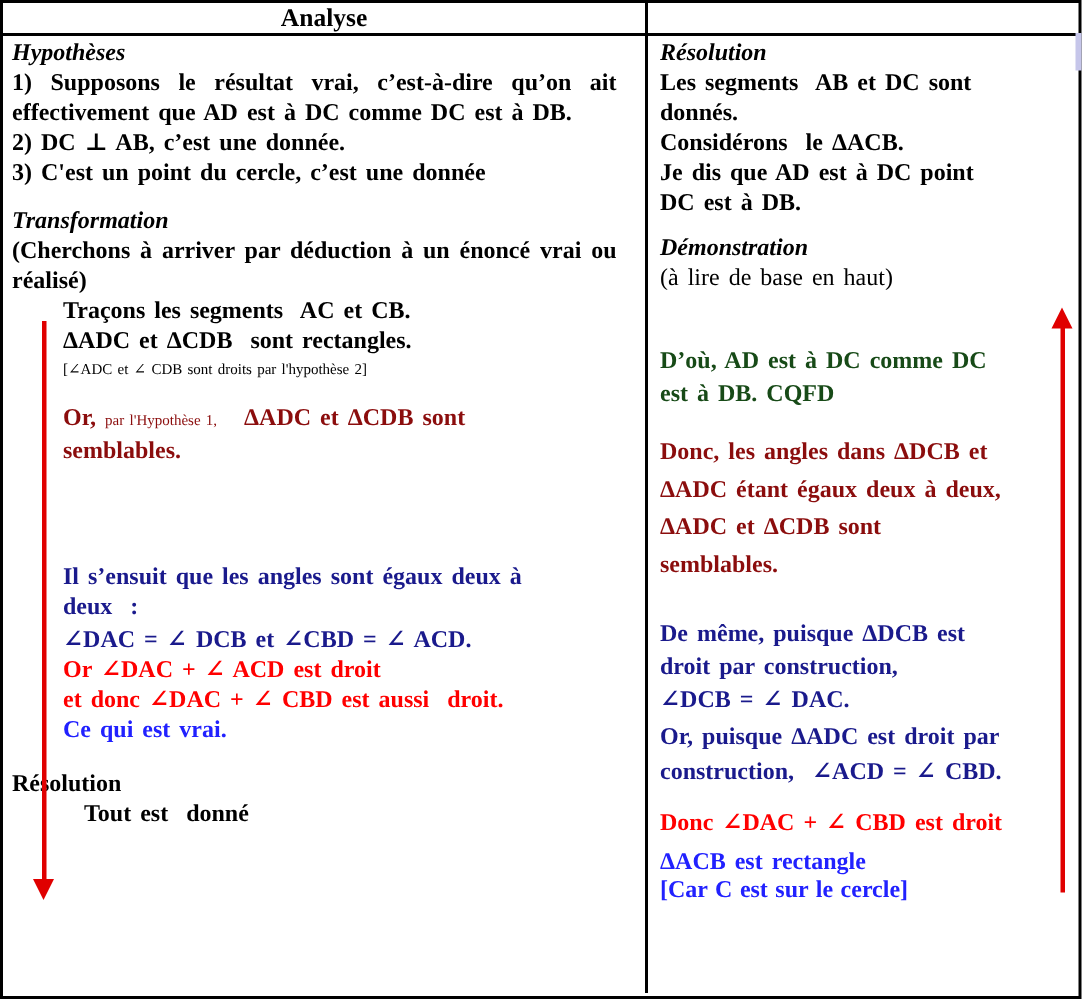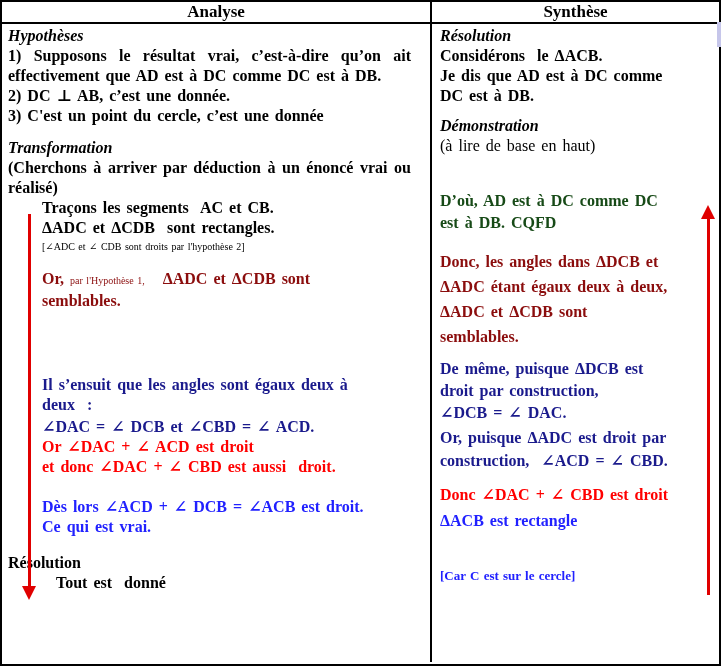--- a/index.html
+++ b/index.html
@@ -11,21 +11,21 @@
   .hcell{font-weight:bold;font-size:17px;line-height:20px;text-align:center;color:var(--text);}
   .hcell.left{width:430px;border-right:2px solid #000;box-sizing:border-box;}
   .hcell.right{flex:1;}
   .body-row{display:flex;height:638px;}
   .col{box-sizing:border-box;position:relative;}
   .col.analyse{width:430px;border-right:2px solid #000;padding:2px 19px 0 6px;}
   .col.synthese{flex:1;padding:2px 6px 0 8px;}
   p{margin:0;}
   .t{font-size:16px;font-weight:bold;line-height:20px;color:var(--text);word-spacing:2px;}
   .heading{font-style:italic;}
-  .small{font-size:13px;font-weight:bold;line-height:18px;word-spacing:1px;margin-top:36px;}
+  .small{font-size:16px;font-weight:bold;line-height:18px;word-spacing:1px;}
   .note{font-size:10px;font-weight:normal;line-height:18px;word-spacing:1px;}
   .regular{font-weight:normal;}
   .justify{text-align:justify;}
   .prelines{white-space:pre-line;}
   .indent{margin-left:34px;}
   .maroon{color:var(--maroon);}
   .navy{color:var(--navy);}
   .red{color:var(--red);}
   .blue{color:var(--blue);}
   .green{color:var(--green);}
@@ -46,61 +46,61 @@
   .arrow-up .head{top:0;border-left:7px solid transparent;border-right:7px solid transparent;border-bottom:14px solid var(--arrow);}
   .scroll-fragment{position:absolute;left:717px;top:22px;width:4px;height:25px;
                    background:var(--scrollbar);z-index:5;}
 </style>
 </head>
 <body>
 
 <div class="table">
   <div class="header-row">
     <div class="hcell left">Analyse</div>
-    <div class="hcell right">Synthèse</div>
   </div>
   <div class="body-row">
 
     <div class="col analyse">
       <p class="t heading">Hypothèses</p>
       <p class="t justify">1) Supposons le résultat vrai, c’est-à-dire qu’on ait effectivement que AD est à DC comme DC est à DB.</p>
       <p class="t">2) DC ⊥ AB, c’est une donnée.</p>
       <p class="t">3) C'est un point du cercle, c’est une donnée</p>
       <p class="t heading" style="margin-top:12px">Transformation</p>
       <p class="t justify">(Cherchons à arriver par déduction à un énoncé vrai ou réalisé)</p>
       <p class="t indent">Traçons les segments&nbsp; AC et CB.</p>
       <p class="t indent">ΔADC et ΔCDB&nbsp; sont rectangles.</p>
       <p class="note indent">[∠ADC et ∠ CDB sont droits par l'hypothèse 2]</p>
       <p class="t maroon indent lh21" style="margin-top:12px"><span>Or,</span> <span class="note">par l'Hypothèse 1,</span><span class="prelines">&nbsp;&nbsp; ΔADC et ΔCDB sont
 semblables.</span></p>
       <p class="t navy indent prelines" style="margin-top:64px">Il s’ensuit que les angles sont égaux deux à
 deux&nbsp; :</p>
       <p class="t navy indent" style="margin-top:2px">∠DAC = ∠ DCB et ∠CBD = ∠ ACD.</p>
       <p class="t red indent" style="">Or ∠DAC + ∠ ACD est droit</p>
       <p class="t red indent">et donc ∠DAC + ∠ CBD est aussi&nbsp; droit.</p>
-      <p class="t blue indent" style="margin-top:20px">Dès lors ∠ACD + ∠ DCB = ∠ACB est droit.</p>
       <p class="t blue indent">Ce qui est vrai.</p>
       <p class="t" style="margin-top:16px">Résolution</p>
       <p class="t" style="margin-left:48px">Tout est&nbsp; donné</p>
     </div>
 
     <div class="col synthese">
       <p class="t heading">Résolution</p>
+      <p class="t prelines">Les segments&nbsp; AB et DC sont
+donnés.</p>
       <p class="t">Considérons&nbsp; le ΔACB.</p>
-      <p class="t prelines">Je dis que AD est à DC comme
+      <p class="t prelines">Je dis que AD est à DC point
 DC est à DB.</p>
       <p class="t heading" style="margin-top:10px">Démonstration</p>
       <p class="t regular">(à lire de base en haut)</p>
       <p class="t green prelines lh22" style="margin-top:34px">D’où, AD est à DC comme DC
 est à DB. CQFD</p>
       <p class="t maroon prelines lh25" style="margin-top:15px">Donc, les angles dans ΔDCB et
 ΔADC étant égaux deux à deux,
 ΔADC et ΔCDB sont
 semblables.</p>
-      <p class="t navy prelines lh22" style="margin-top:9px">De même, puisque ΔDCB est
+      <p class="t navy prelines lh22" style="margin-top:23px">De même, puisque ΔDCB est
 droit par construction,
 ∠DCB = ∠ DAC.</p>
       <p class="t navy prelines lh23" style="margin-top:2px">Or, puisque ΔADC est droit par
 construction,&nbsp; ∠ACD = ∠ CBD.</p>
       <p class="t red" style="margin-top:13px">Donc ∠DAC + ∠ CBD est droit</p>
       <p class="t blue" style="margin-top:6px">ΔACB est rectangle</p>
       <p class="small blue">[Car C est sur le cercle]</p>
     </div>
   </div>
 

